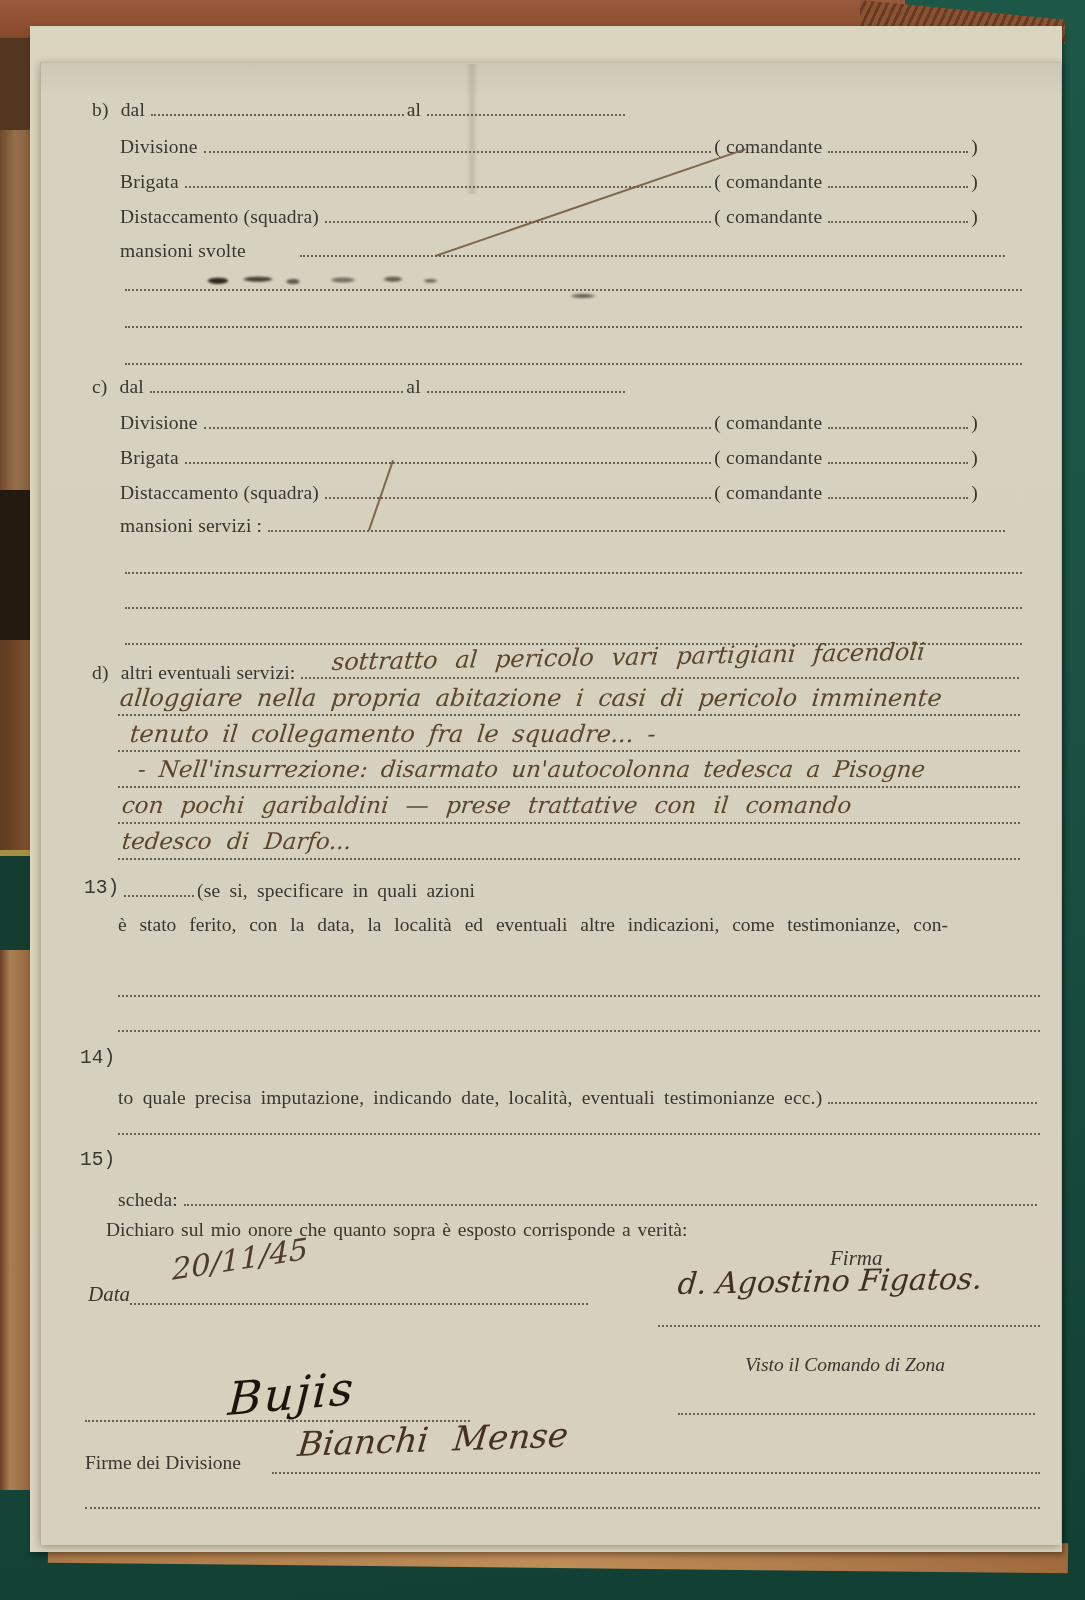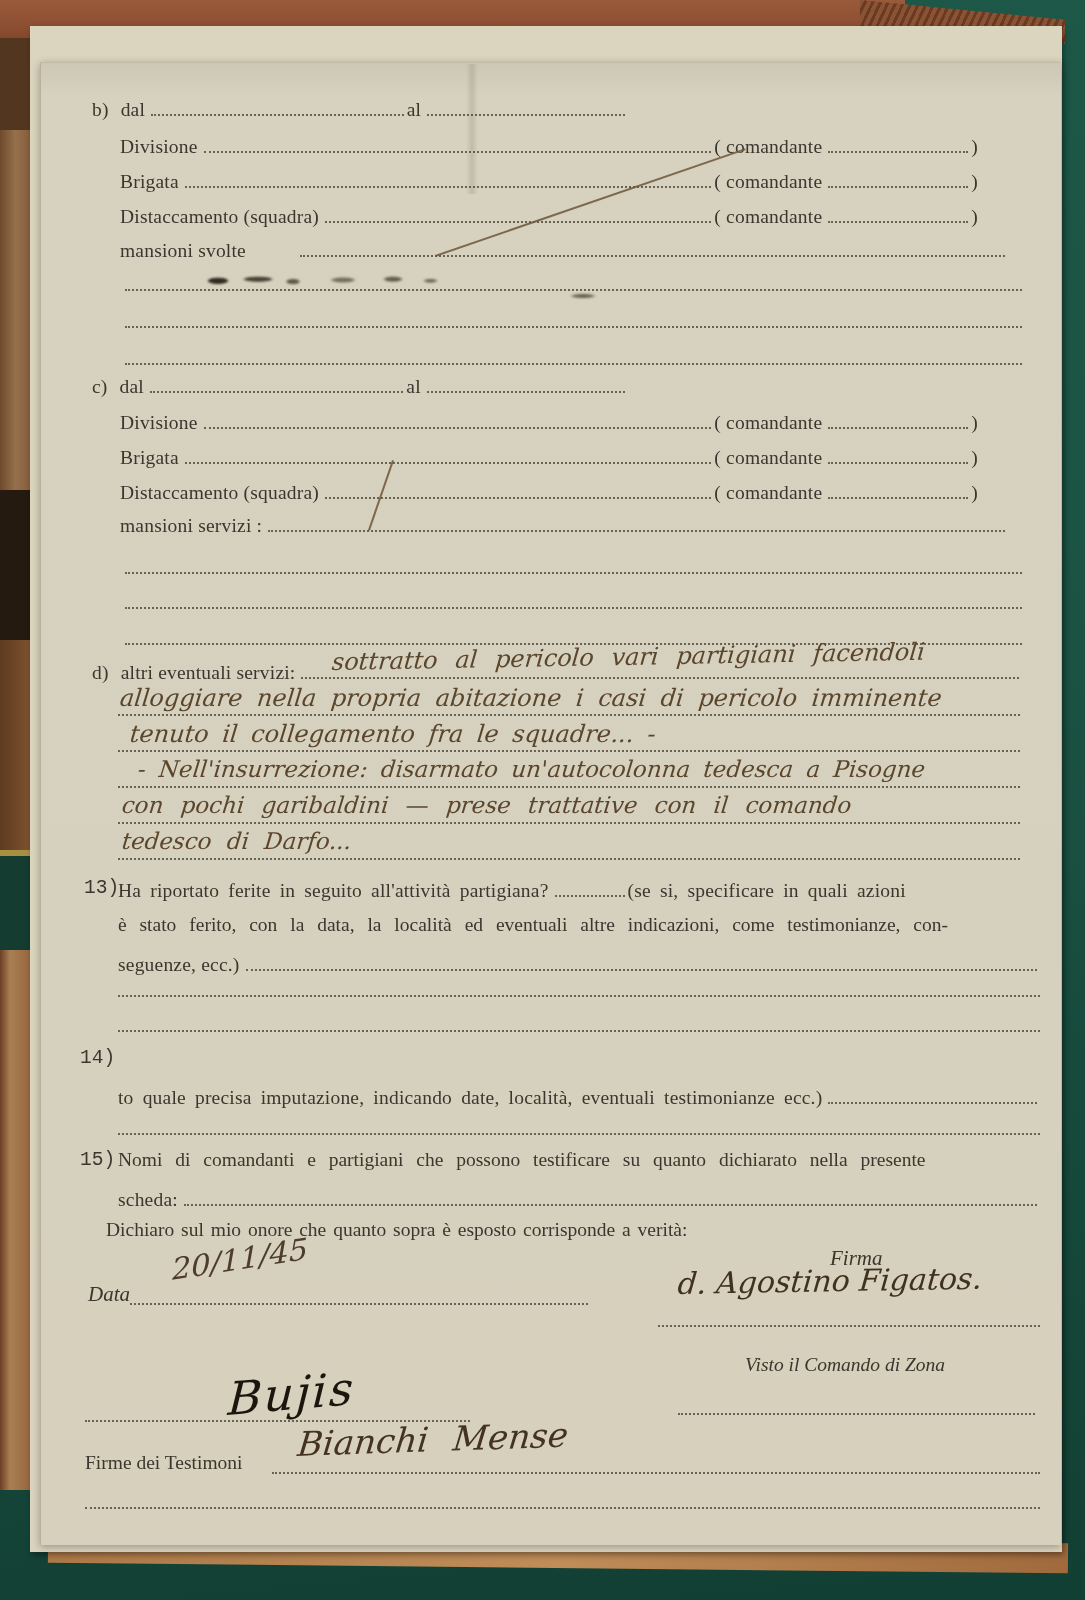--- a/index.html
+++ b/index.html
@@ -169,57 +169,51 @@
 
   <div class="script" style="left:332px; top:648px; font-size:24px; word-spacing:10px; transform:skewX(-6deg) rotate(-1deg);">sottratto al pericolo vari partigiani facendoli</div>
   <div class="script" style="left:120px; top:684px; font-size:24px; word-spacing:7px; transform:skewX(-6deg);">alloggiare nella propria abitazione i casi di pericolo imminente</div>
   <div class="script" style="left:130px; top:720px; font-size:24px; word-spacing:6px; transform:skewX(-6deg);">tenuto il collegamento fra le squadre... -</div>
   <div class="script" style="left:138px; top:756px; font-size:23px; word-spacing:6px; transform:skewX(-6deg);">- Nell'insurrezione: disarmato un'autocolonna tedesca a Pisogne</div>
   <div class="script" style="left:122px; top:792px; font-size:23px; word-spacing:10px; transform:skewX(-6deg);">con pochi garibaldini — prese trattative con il comando</div>
   <div class="script" style="left:122px; top:828px; font-size:23px; word-spacing:8px; transform:skewX(-6deg);">tedesco di Darfo...</div>
 
   <span class="qnum" style="left:84px; top:877px;">13)</span>
   <div class="row p" style="left:118px; top:877px; width:922px;">
-    <span class="just4">Ha riportato ferite in seguito all'attività partigiana?</span>
     <span class="dots" style="flex:0 0 70px;"></span>
     <span class="just4">(se si, specificare in quali azioni</span>
   </div>
   <div class="pline just8" style="left:118px; top:914px;">è stato ferito, con la data, la località ed eventuali altre indicazioni, come testimonianze, con-</div>
-  <div class="row p" style="left:118px; top:951px; width:922px;">
-    <span>seguenze, ecc.)</span>
-    <span class="dots grow"></span>
-  </div>
   <div class="dline" style="left:118px; top:995px; width:922px;"></div>
   <div class="dline" style="left:118px; top:1030px; width:922px;"></div>
 
   <span class="qnum" style="left:80px; top:1047px;">14)</span>
   <div class="row p" style="left:118px; top:1084px; width:922px;">
     <span class="just4">to quale precisa imputazione, indicando date, località, eventuali testimonianze ecc.)</span>
     <span class="dots grow"></span>
   </div>
   <div class="dline" style="left:118px; top:1133px; width:922px;"></div>
 
   <span class="qnum" style="left:80px; top:1149px;">15)</span>
-  <div class="pline just8" style="left:118px; top:1149px;">Nomi di comandanti e partigiani che possono testificare su quanto dichiarato nella presente</div>
   <div class="row p" style="left:118px; top:1186px; width:922px;">
     <span>scheda:</span>
     <span class="dots grow"></span>
   </div>
   <div class="pline" style="left:106px; top:1219px; word-spacing:2px;">Dichiaro sul mio onore che quanto sopra è esposto corrisponde a verità:</div>
 
   <div class="pline ital" style="left:830px; top:1246px;">Firma</div>
   <div class="pline ital" style="left:88px; top:1282px;">Data</div>
   <div class="dline" style="left:130px; top:1303px; width:458px;"></div>
   <div class="script" style="left:172px; top:1252px; font-size:30px; transform:skewX(-8deg) rotate(-9deg); color:#4e3d2b;">20/11/45</div>
   <div class="script" style="left:678px; top:1266px; font-size:30px; transform:skewX(-6deg) rotate(-1deg); color:#40321f;">d. Agostino Figatos.</div>
   <div class="dline" style="left:658px; top:1325px; width:382px;"></div>
 
   <div class="pline" style="left:745px; top:1354px;font-style:italic;">Visto il Comando di Zona</div>
   <div class="script" style="left:228px; top:1372px; font-size:46px; letter-spacing:2px; transform:skewX(-8deg) rotate(-5deg); color:#1c150d;">Bujis</div>
   <div class="dline" style="left:85px; top:1420px; width:385px;"></div>
   <div class="dline" style="left:678px; top:1413px; width:357px;"></div>
 
   <div class="script" style="left:298px; top:1424px; font-size:34px; word-spacing:14px; transform:skewX(-8deg) rotate(-2deg); color:#43331f;">Bianchi Mense</div>
-  <div class="pline" style="left:85px; top:1452px;">Firme dei Testimoni</div>
+  <div class="pline" style="left:85px; top:1452px;">Firme dei Divisione</div>
   <div class="dline" style="left:272px; top:1472px; width:768px;"></div>
   <div class="dline" style="left:85px; top:1507px; width:955px;"></div>
 
 </div>
 
 </body></html>

